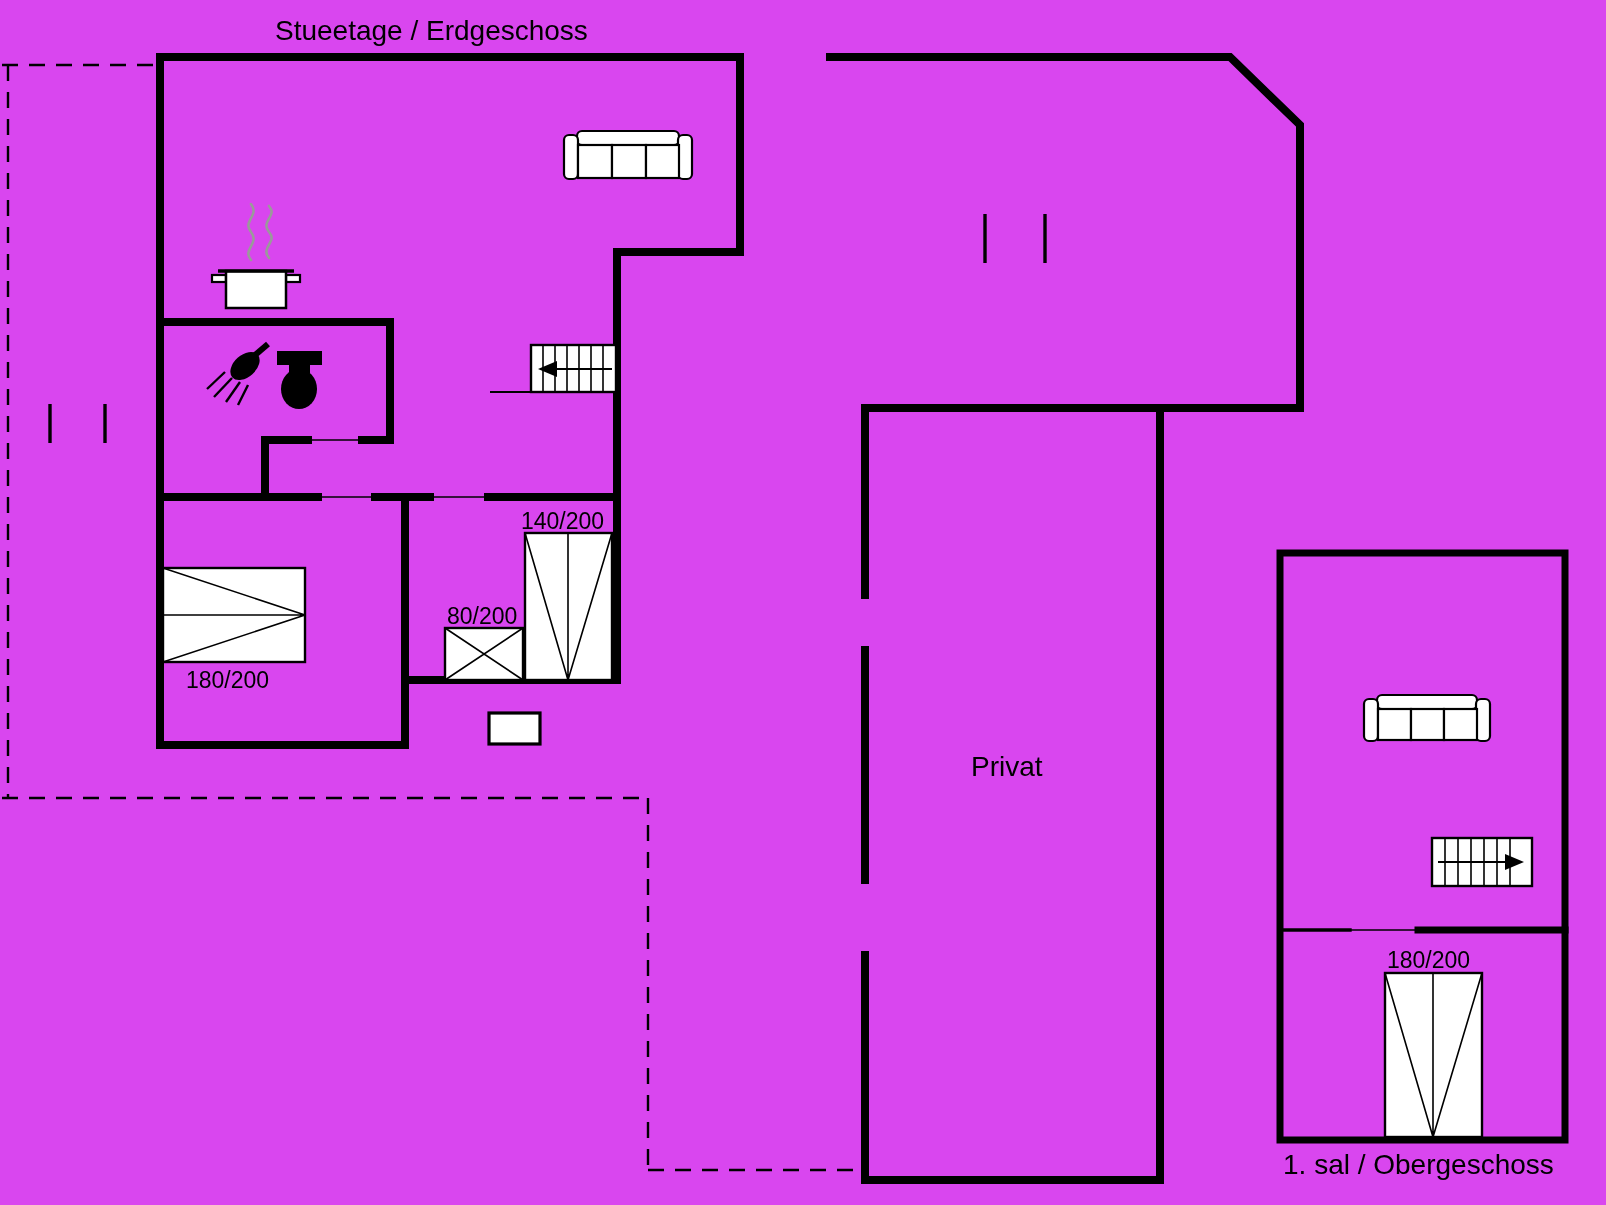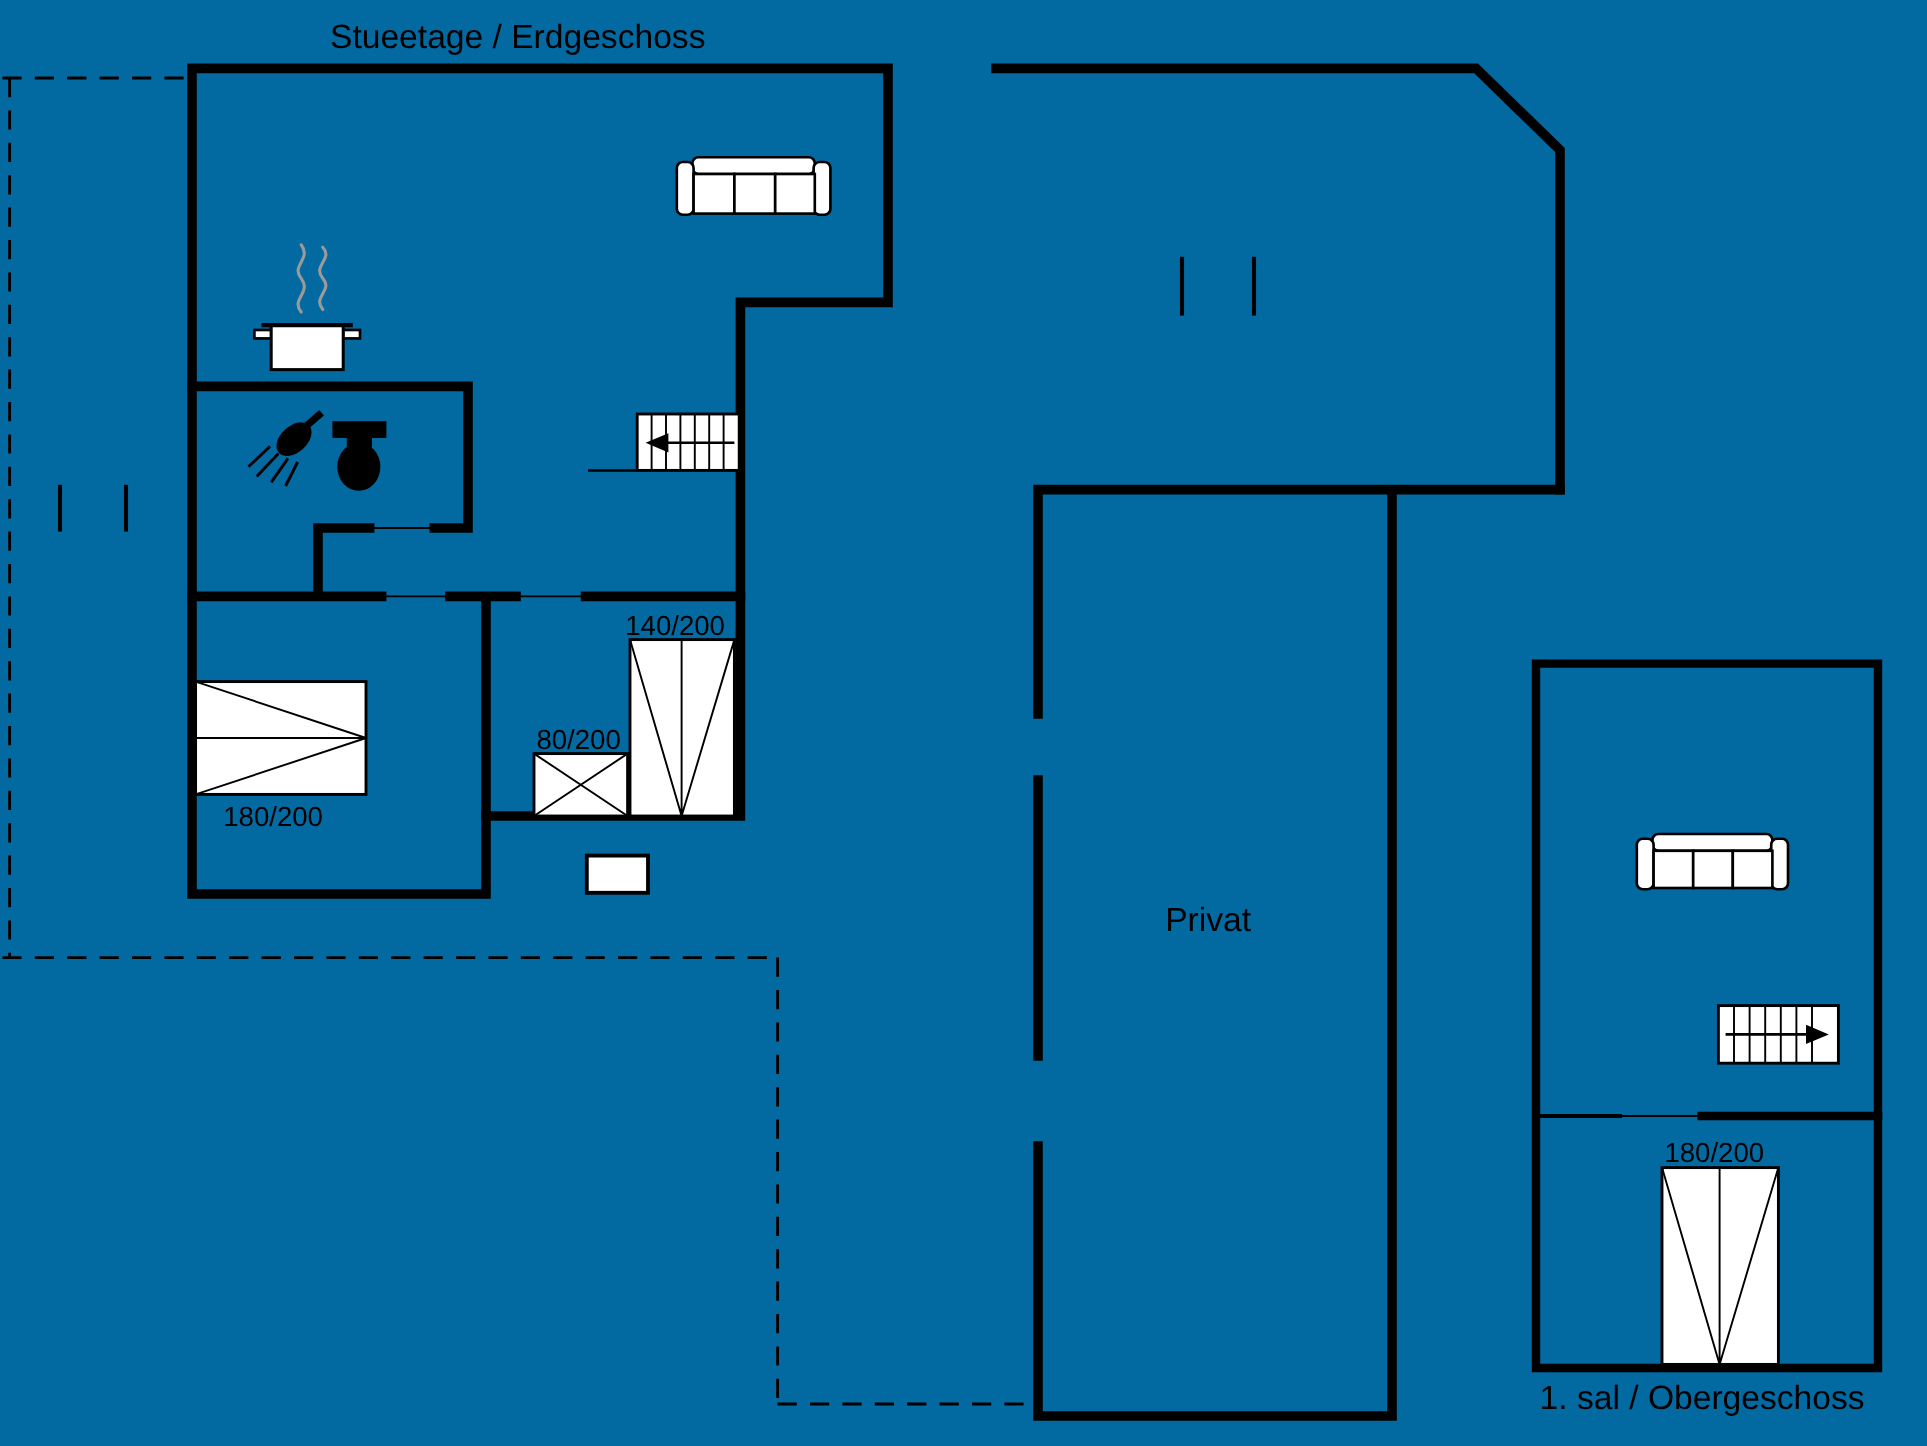--- a/index.html
+++ b/index.html
@@ -4,21 +4,21 @@
 <style>
   html, body {
     margin: 0;
     padding: 0;
     background: #ffffff;
   }
   .canvas {
     position: relative;
     width: 1606px;
     height: 1205px;
-    background: #0369a1;
+    background: #d946ef;
     overflow: hidden;
     text-align: right;
   }
   svg { display: block; }
   .wall       { stroke:#000; stroke-width:8;   fill:none; stroke-linecap:square; }
   .wall-thick7{ stroke:#000; stroke-width:7;   fill:none; stroke-linecap:square; }
   .wall-mid   { stroke:#000; stroke-width:3.4; fill:none; stroke-linecap:square; }
   .thin       { stroke:#000; stroke-width:1.6; fill:none; }
   .thin2      { stroke:#000; stroke-width:2.1; fill:none; }
   .dash       { stroke:#000; stroke-width:2.4; fill:none; stroke-dasharray:16 11; }

